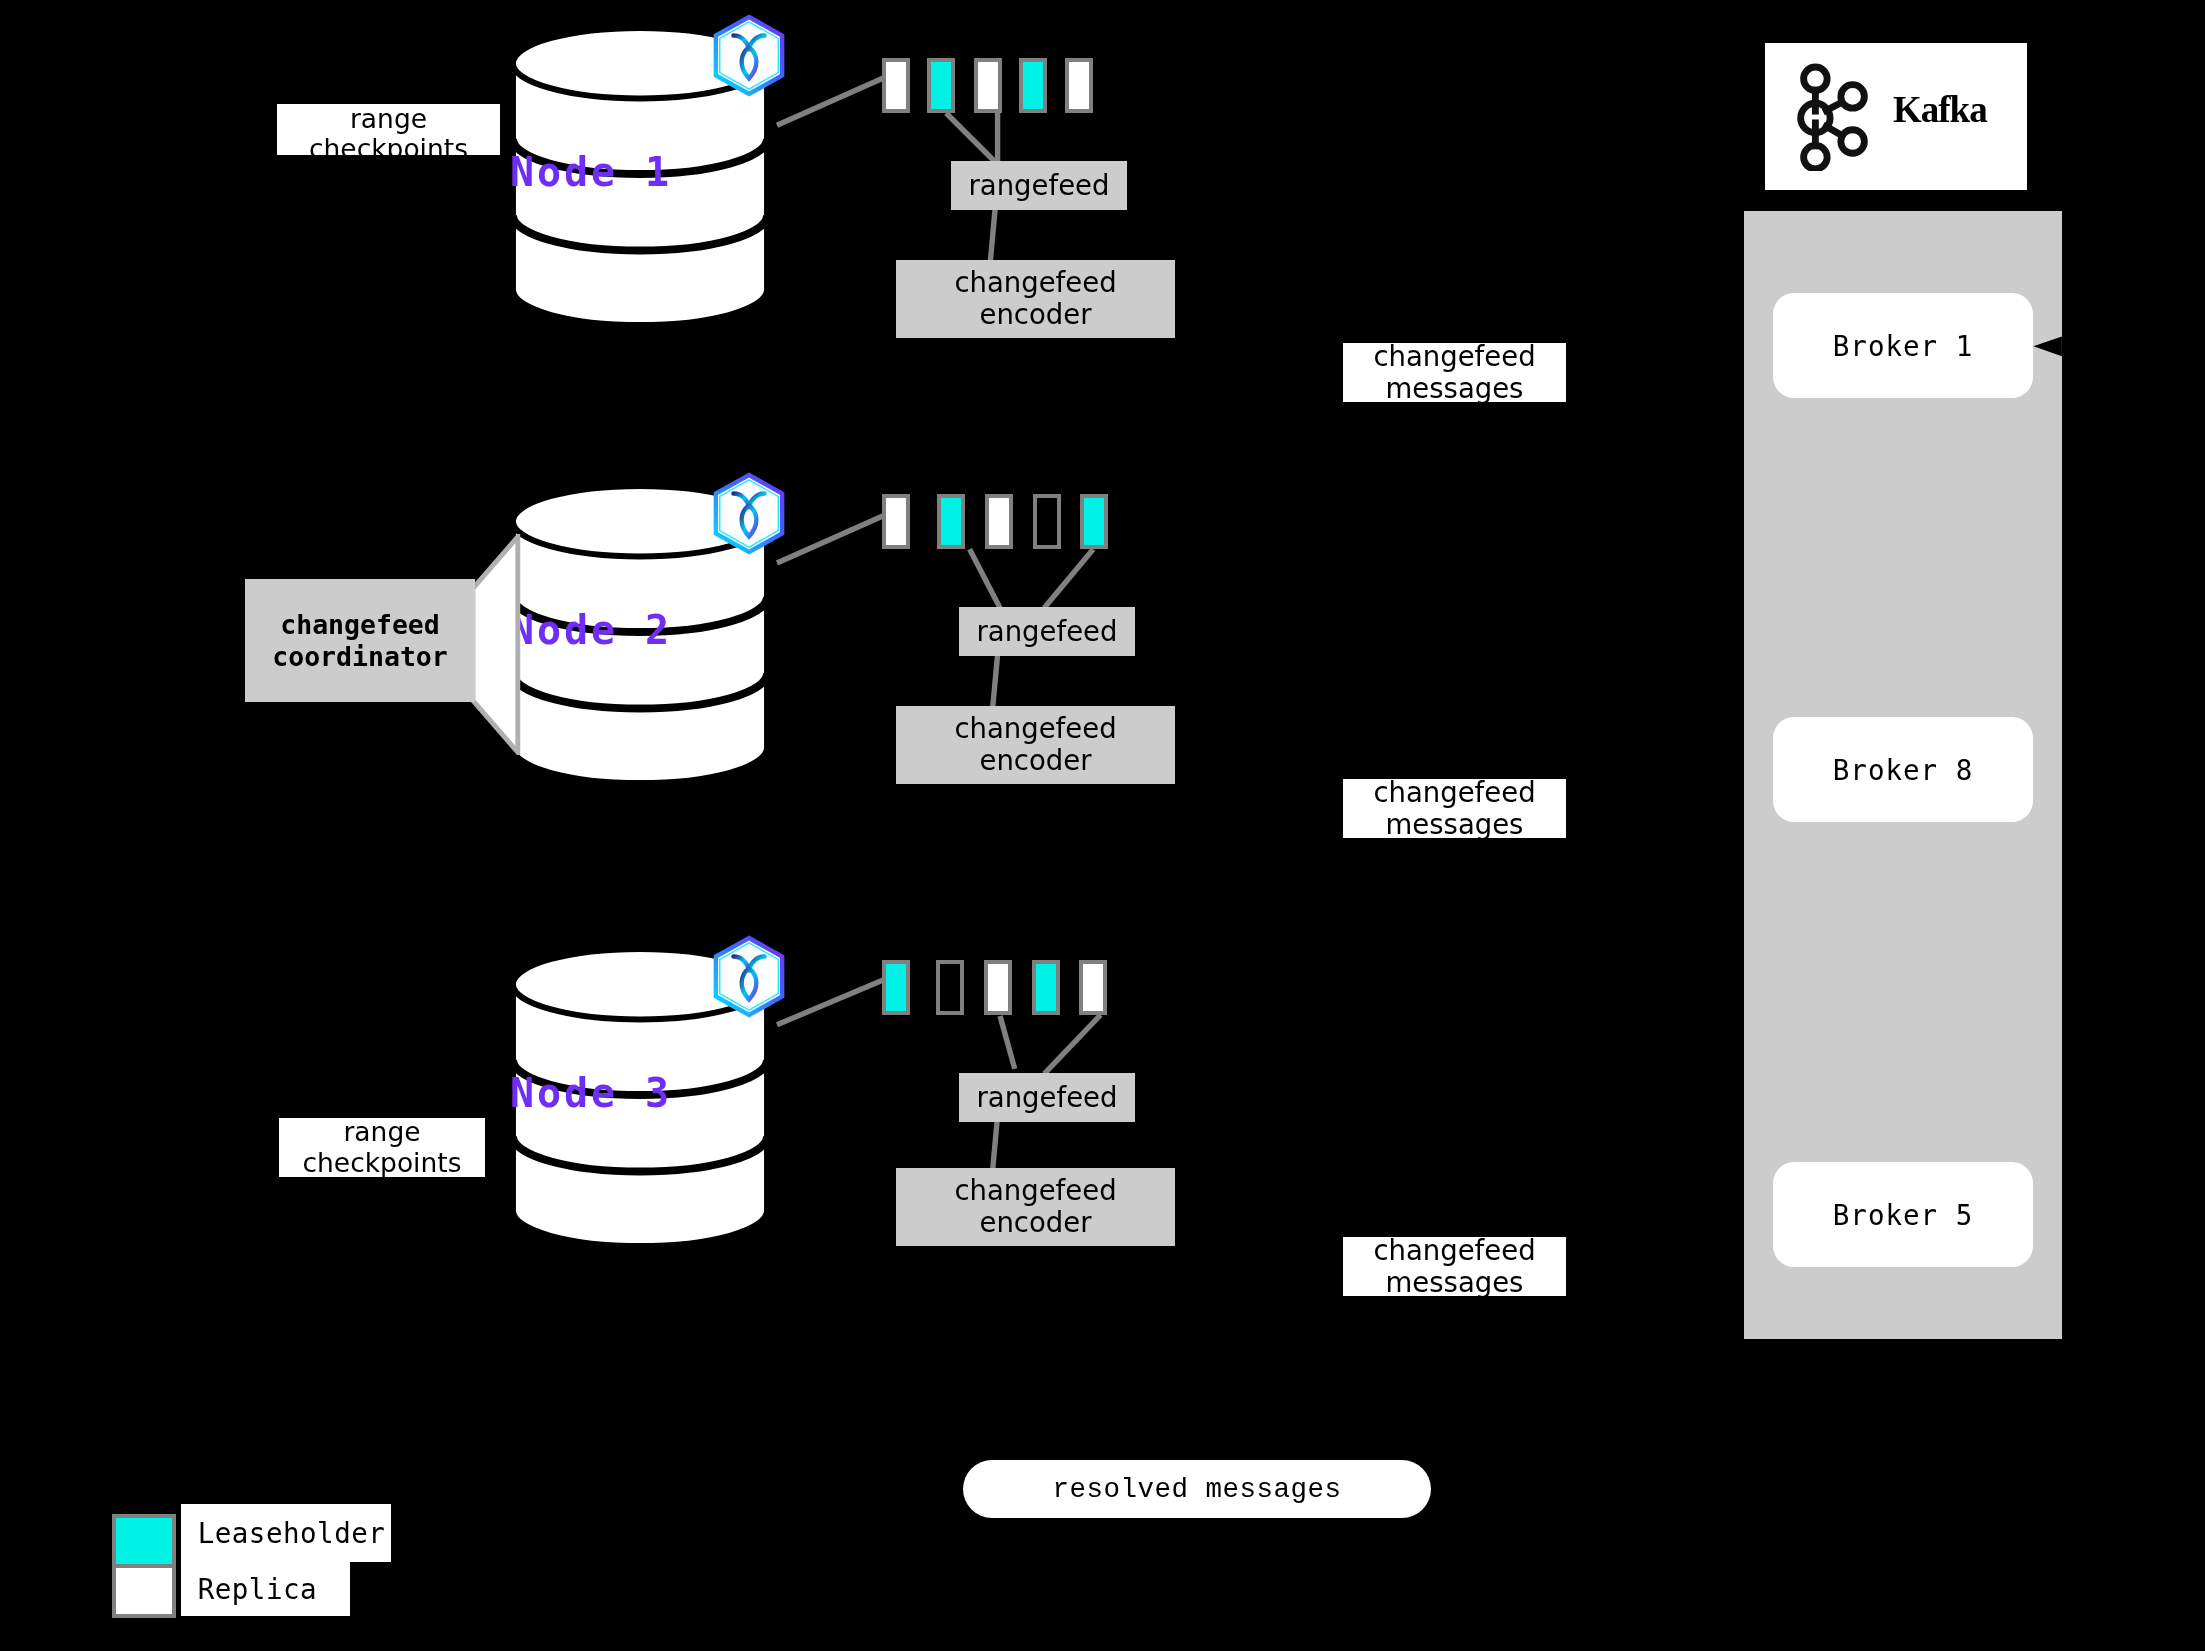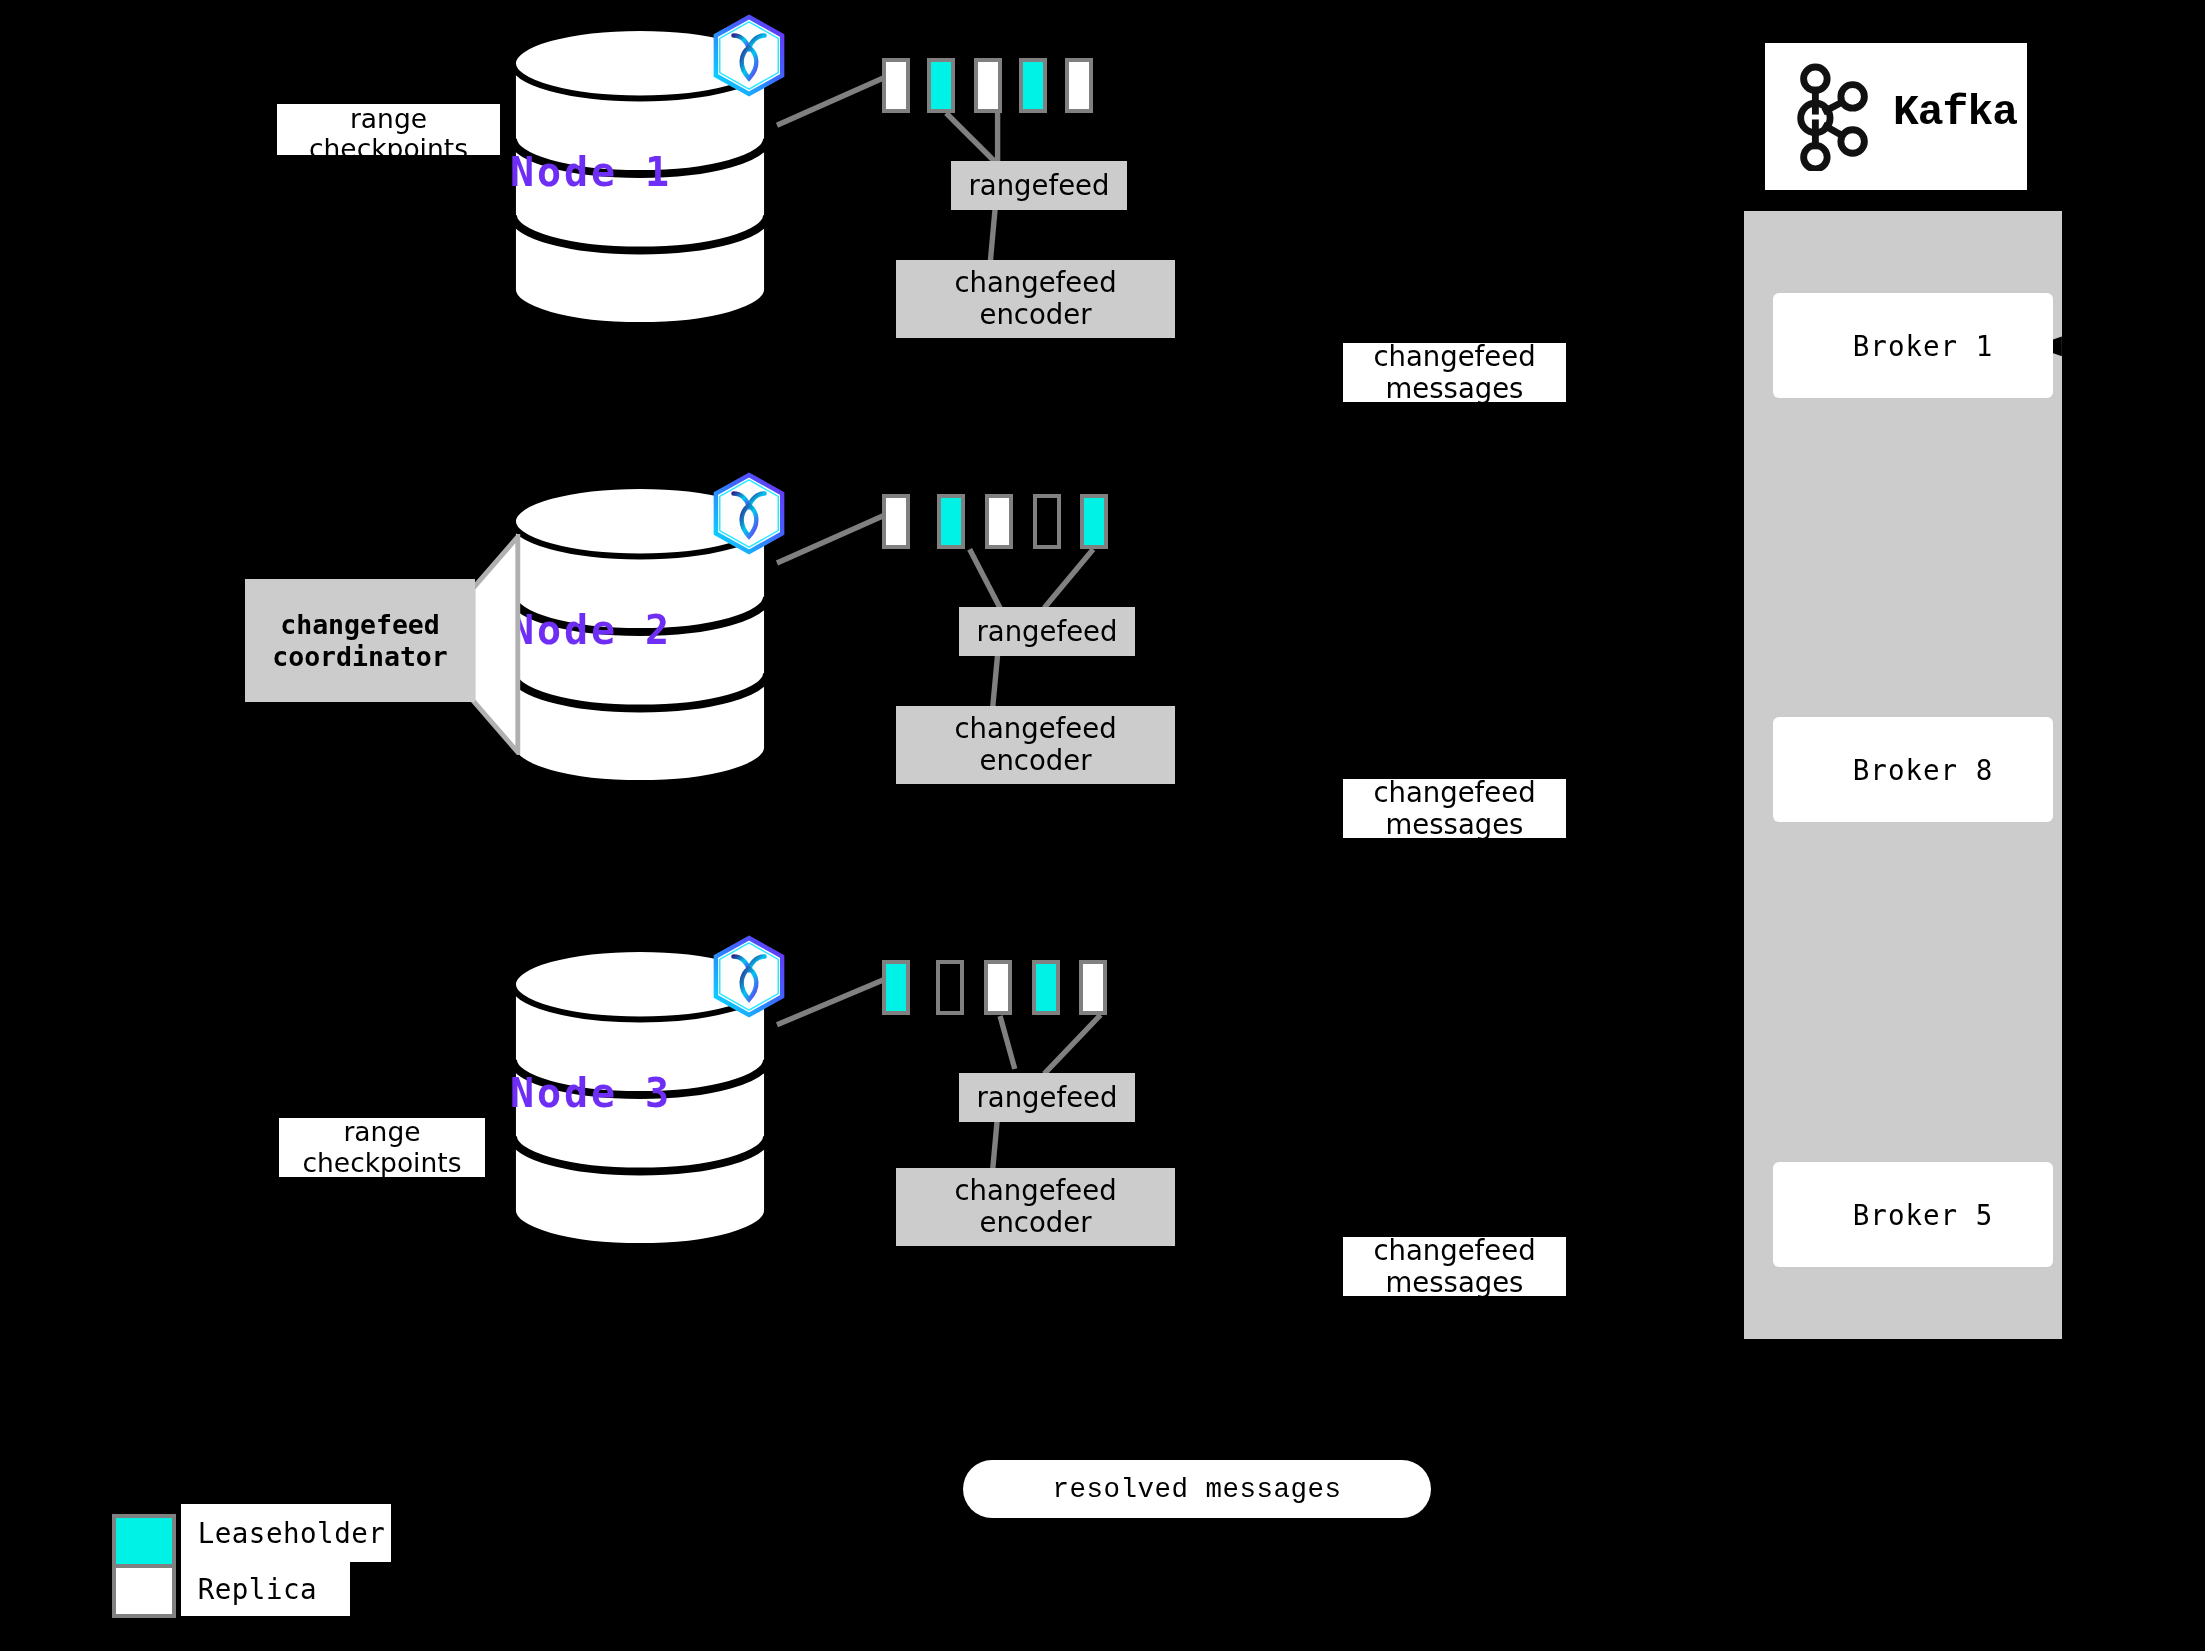--- a/index.html
+++ b/index.html
@@ -109,42 +109,41 @@
 
   
   .kafka-logo {
     position: absolute;
     background: #ffffff;
     display: flex;
     align-items: center;
     justify-content: center;
   }
   .kafka-word {
-    font-family: Liberation Mono, monospace;
+    font-family: Liberation Serif, serif;
     font-weight: bold;
-    font-size: 43px;
+    font-size: 37px;
     color: #000000;
     letter-spacing: -1px;
   }
   .broker-panel {
     position: absolute;
     background: #cccccc;
   }
   .broker {
     position: absolute;
     background: #ffffff;
-    border-radius: 6px;
+    border-radius: 21px;
     display: flex;
     align-items: center;
     justify-content: center;
     font-family: "DejaVu Sans Mono", monospace;
     font-size: 27.5px;
     color: #000000;
     letter-spacing: 1px;
-    padding-left: 20px;
   }
 
   
   .pill {
     position: absolute;
     background: #ffffff;
     border-radius: 29px;
     display: flex;
     align-items: center;
     justify-content: center;

